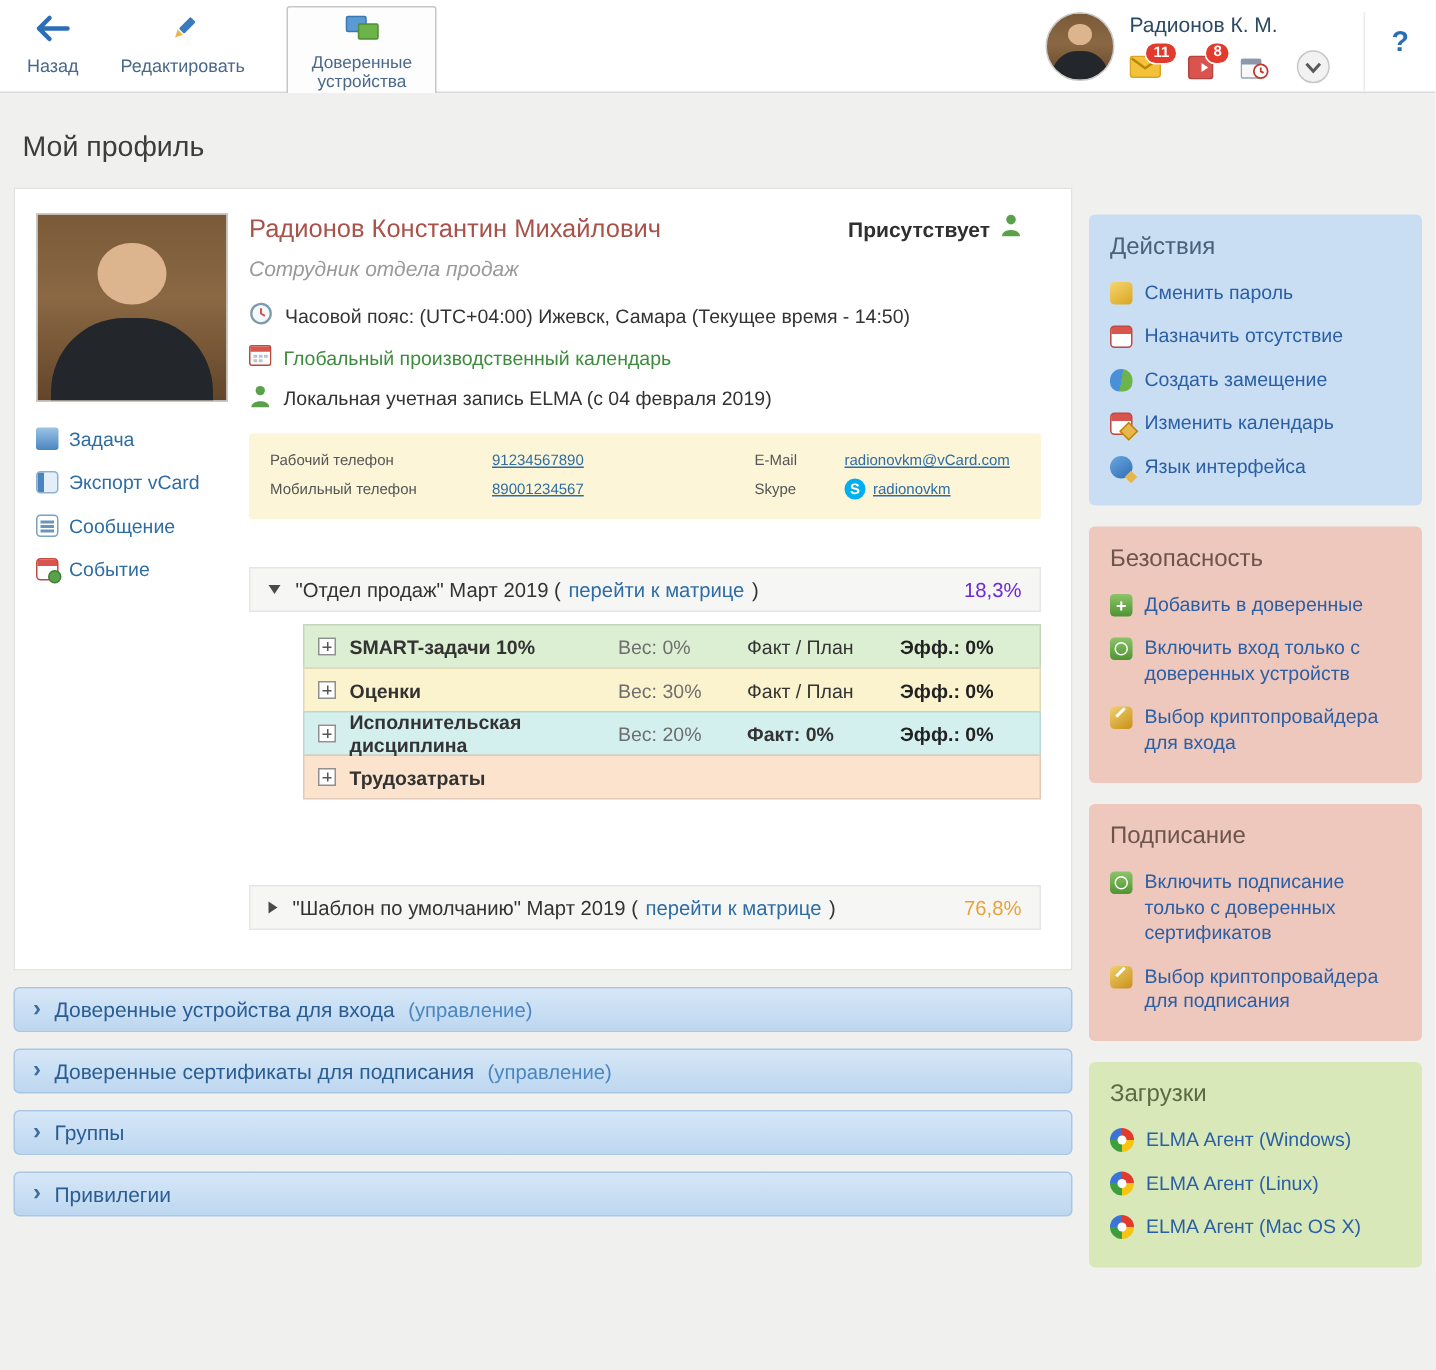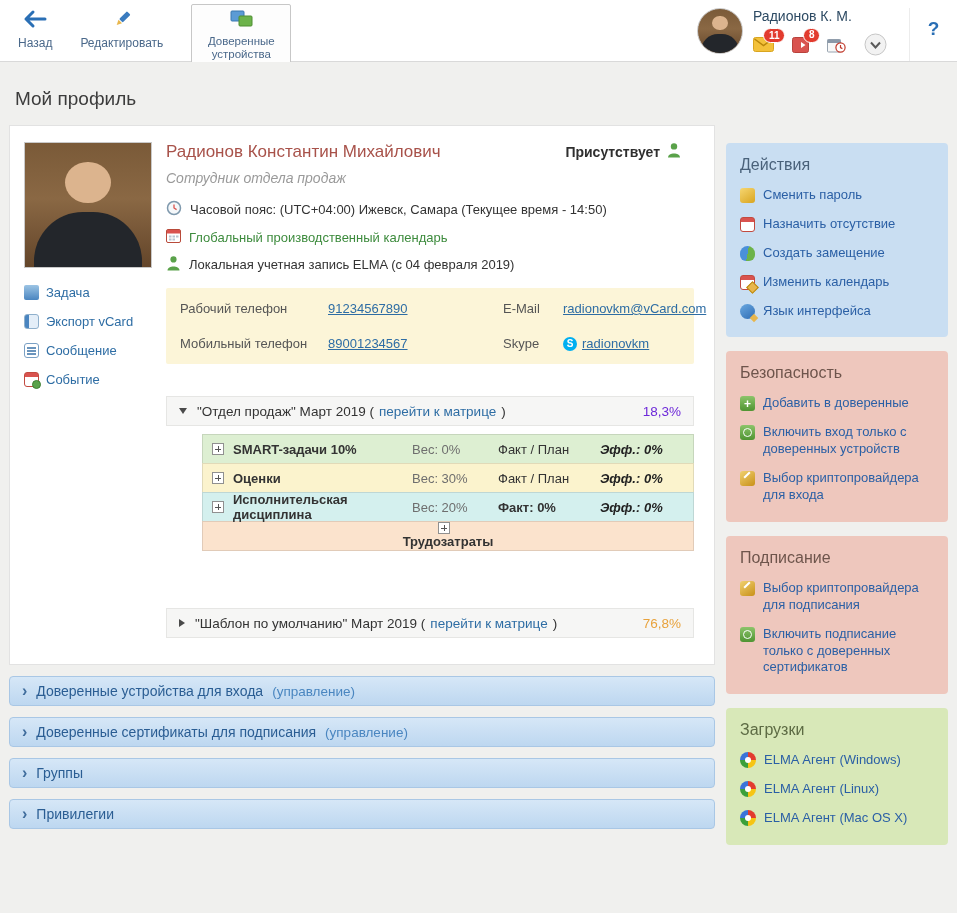--- a/index.html
+++ b/index.html
@@ -50,48 +50,48 @@
   .right-col { flex:1; min-width:0; padding-right:6px; }
   .head-row { display:flex; align-items:center; }
   .pname { font-size:17px; color:#a8524a; cursor:pointer; }
   .presence { margin-left:auto; display:flex; align-items:center; gap:6px; padding-right:12px; }
   .presence b { font-size:14px; color:#2f2f2f; }
   .position { font-style:italic; color:#9a9a9a; font-size:14px; margin:8px 0 14px; }
   .info-line { display:flex; align-items:center; gap:8px; font-size:13px; color:#333; margin-bottom:9px; }
   .info-line .green-link { color:#3d8b3d; cursor:pointer; }
 
   .contact-box { background:#fcf5d8; border-radius:2px; padding:13px 14px; margin:14px 0 0;
-    display:grid; grid-template-columns:148px 175px 60px 1fr; row-gap:20px; font-size:13px; align-items:center; }
+    display:grid; grid-template-columns:148px 175px 60px 1fr; row-gap:6px; font-size:10px; align-items:center; }
   .clabel { color:#555; }
   .cval a, a.cval { color:#2e6da4; text-decoration:underline; cursor:pointer; }
   .skype-cell { display:flex; align-items:center; gap:5px; }
 
   
   .kpi-header { margin-top:32px; height:30px; background:#f6f6f5; border:1px solid #e6e6e4;
     display:flex; align-items:center; padding:0 12px; font-size:13.5px; color:#333; cursor:pointer; }
   .kpi-header .mlink { color:#2e6da4; margin:0 5px; cursor:pointer; }
   .pct1 { margin-left:auto; color:#6d28d9; font-size:13.5px; }
   .pct2 { margin-left:auto; color:#e8a23c; font-size:13.5px; }
   .tri-d { width:0; height:0; border-left:4.5px solid transparent; border-right:4.5px solid transparent; border-top:6px solid #4a4a4a; margin-right:10px; flex:none; }
   .tri-r { width:0; height:0; border-top:4.5px solid transparent; border-bottom:4.5px solid transparent; border-left:6px solid #4a4a4a; margin-right:10px; flex:none; }
   .kpi-table { margin:8px 0 0 36px; }
   .krow { display:flex; align-items:center; height:30px; padding:0 9px; border:1px solid rgba(0,0,0,0.1); margin-top:-1px; font-size:13px; }
   .krow:first-child { margin-top:0; }
   .krow.r0 { background:#ddefd2; }
   .krow.r1 { background:#fbf3cd; }
   .krow.r2 { background:#d4f0ee; }
-  .krow.r3 { background:#fbe3cd;flex-direction:column; }
+  .krow.r3 { background:#fbe3cd; }
   .kplus { width:12px; height:12px; background:#fff; border:1px solid #909090; margin-right:9px; flex:none; position:relative; cursor:pointer; }
   .kplus::before { content:""; position:absolute; left:2px; right:2px; top:5px; height:1px; background:#555; }
   .kplus::after { content:""; position:absolute; top:2px; bottom:2px; left:5px; width:1px; background:#555; }
   .kname { font-weight:bold; color:#333; flex:1; }
   .kweight { width:86px; color:#6e6e6e; flex:none; }
   .kfact { width:102px; color:#333; flex:none; }
   .kfact.bold { font-weight:bold; }
-  .keff { width:84px; color:#222; font-weight:bold; flex:none;font-style:italic; }
+  .keff { width:84px; color:#222; font-weight:bold; flex:none; }
   .kpi-header.second { margin-top:57px; }
 
   
   .acc { height:30px; margin-top:11px; border:1px solid #a9c7e5; border-radius:4px;
     background:linear-gradient(#d6e7f7,#bdd7f0); display:flex; align-items:center;
     padding:0 12px; gap:9px; color:#2a5d93; font-size:14px; cursor:pointer; }
   .acc .chev { font-size:16px; font-weight:bold; color:#3f6c9c; line-height:1; }
   .acc .extra { color:#4a86c0; font-size:13.5px; cursor:pointer; }
   .acc:first-of-type { margin-top:10px; }
 
@@ -422,26 +422,26 @@
           </div>
           <div class="pitem">
             <span class="mini pencil-y"></span>
             <span class="txt">Выбор криптопровайдера для входа</span>
           </div>
         </div>
 
         <div class="panel pink">
           <h2>Подписание</h2>
           <div class="pitem">
+            <span class="mini mon-clock"></span>
+            <span class="txt">Включить подписание только с доверенных сертификатов</span>
+          </div>
+          <div class="pitem">
             <span class="mini pencil-y"></span>
             <span class="txt">Выбор криптопровайдера для подписания</span>
-          </div>
-          <div class="pitem">
-            <span class="mini mon-clock"></span>
-            <span class="txt">Включить подписание только с доверенных сертификатов</span>
           </div>
         </div>
 
         <div class="panel green">
           <h2>Загрузки</h2>
           <div class="pitem">
             <span class="pin"></span>
             <span class="txt">ELMA Агент (Windows)</span>
           </div>
           <div class="pitem">

